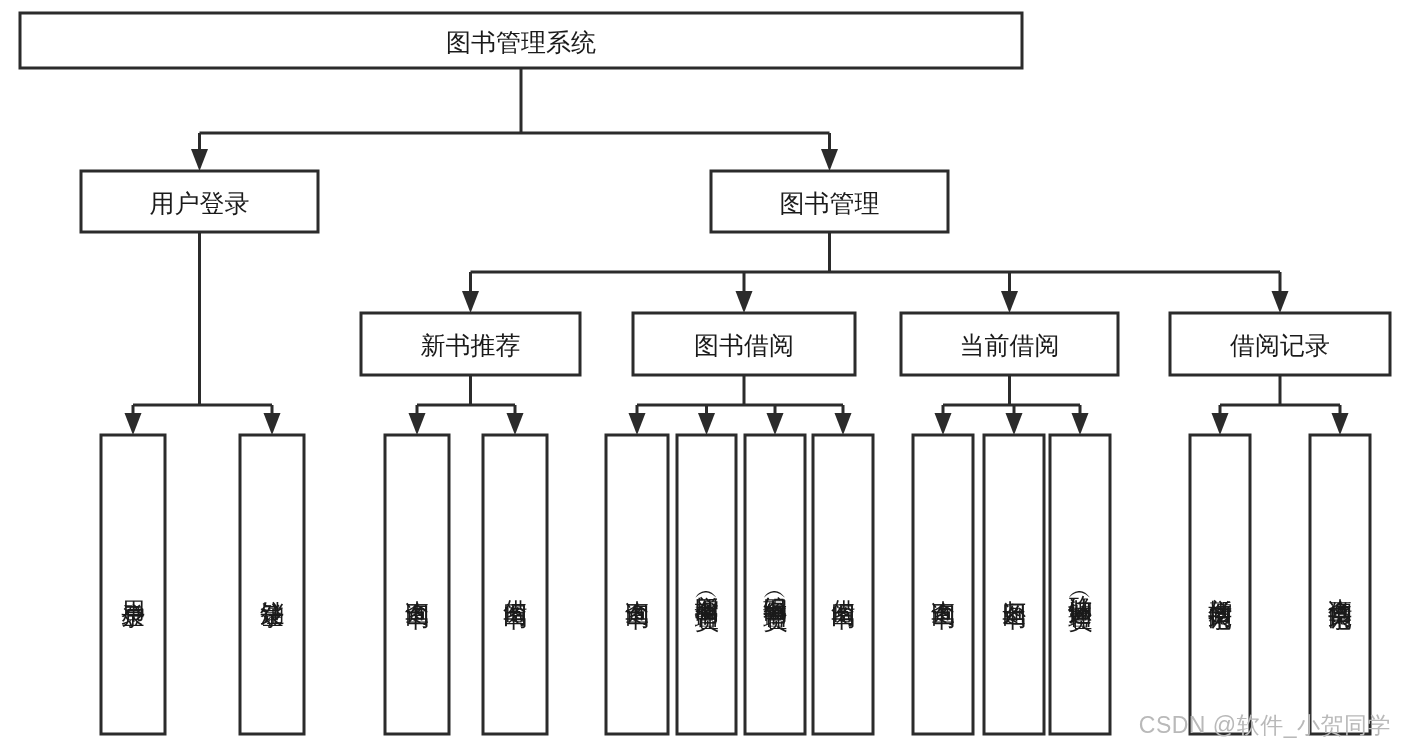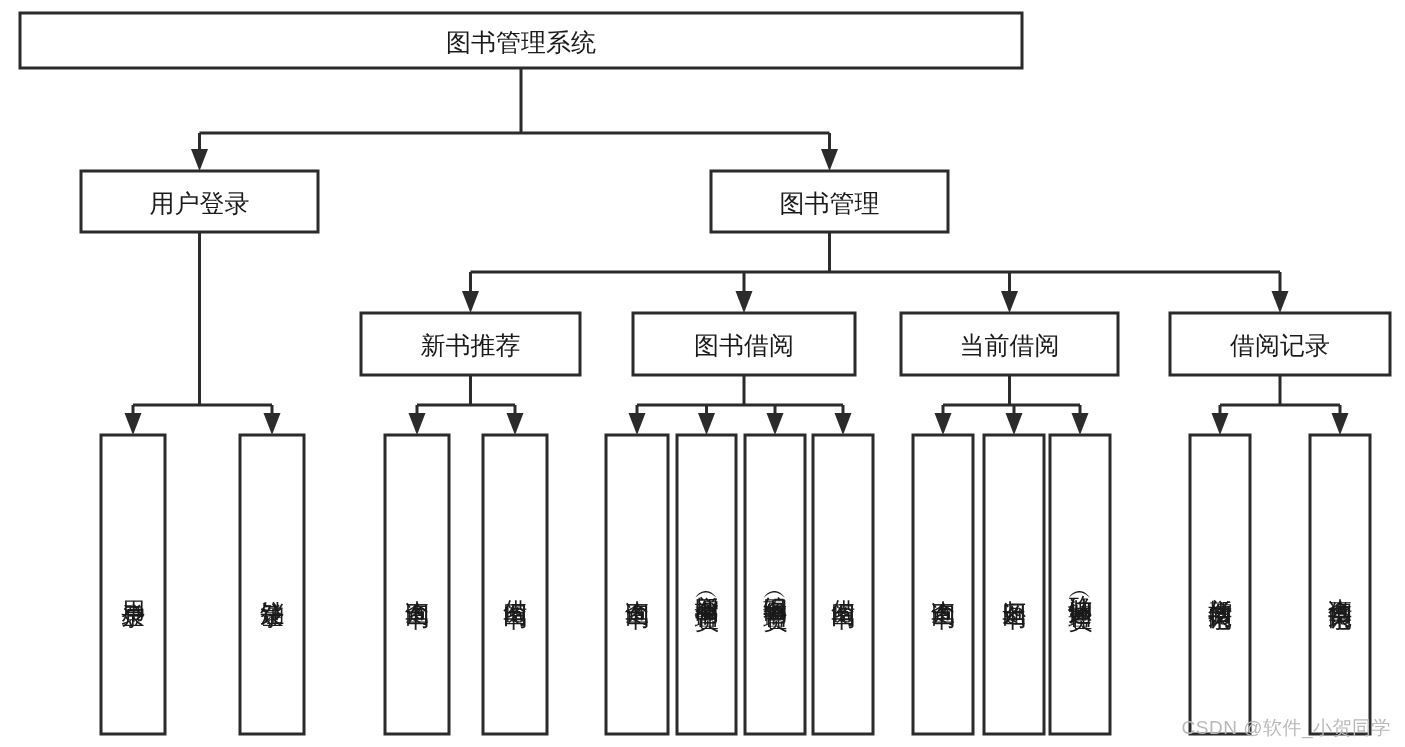--- a/index.html
+++ b/index.html
@@ -65,21 +65,21 @@
     text-orientation: upright;
     letter-spacing: 2px;
     white-space: pre;
     text-align: left;
   }
   .watermark {
     position: absolute;
     right: 14px;
     bottom: 6px;
     font-family: "Liberation Sans", "DejaVu Sans", sans-serif;
-    font-size: 19px;
+    font-size: 23px;
     color: #b9b9b9;
     letter-spacing: 0.5px;
     white-space: nowrap;
     pointer-events: none;
   }
 </style>
 </head>
 <body>
 
 <div id="diagram-root">

